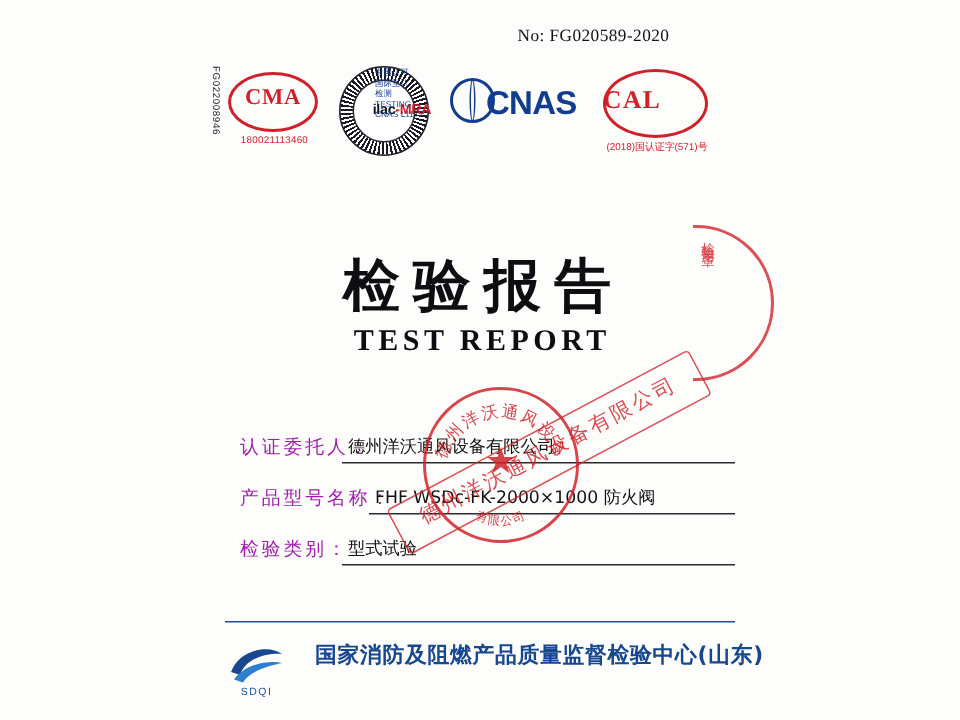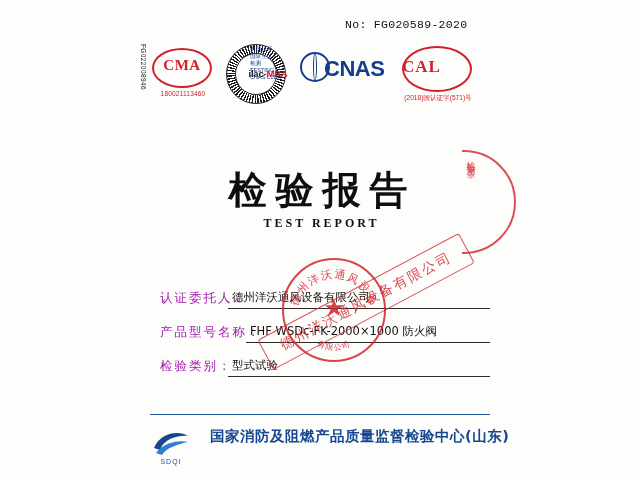--- a/index.html
+++ b/index.html
@@ -24,21 +24,21 @@
   }
 
   
   .report-no {
     position: absolute;
     left: 345px;
     top: 18px;
     font-size: 11.5px;
     letter-spacing: 0.3px;
     color: #111;
-    font-family: Liberation Mono, monospace;
+    font-family: Liberation Serif, serif;
     text-align: center;
   }
   .report-no .lbl { font-size: 11.5px; }
 
   
   .logo-strip {
     position: absolute;
     left: 140px;
     top: 42px;
     width: 330px;
@@ -231,21 +231,21 @@
     color: #0e0e12;
     font-family: "DejaVu Sans", sans-serif;
     text-indent: 9px;
   }
   .title-en {
     position: absolute;
     left: 0;
     top: 216px;
     width: 640px;
     text-align: center;
-    font-size: 12px;
+    font-size: 20px;
     font-weight: bold;
     letter-spacing: 3px;
     color: #0e0e12;
     font-family: "Liberation Serif", serif;
     text-indent: 3px;
   }
 
   
   .fields {
     position: absolute;

